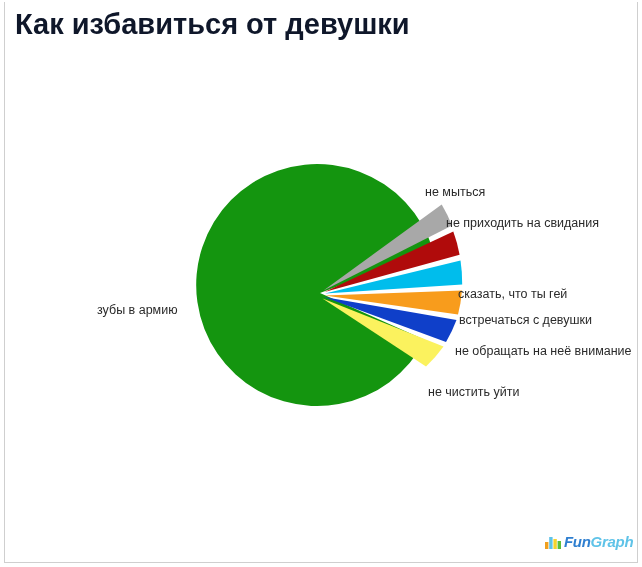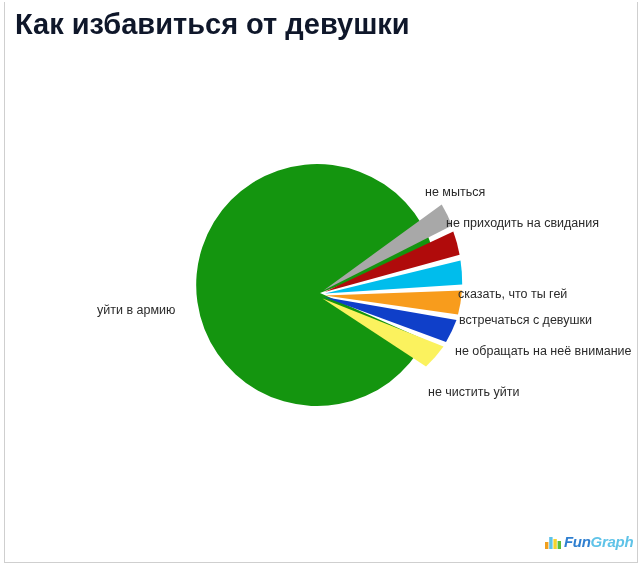--- a/index.html
+++ b/index.html
@@ -114,21 +114,21 @@
              L 456.5 320.0
              A 136 136 0 0 1 446.0 342.0
              Z"></path>
 
     <path fill="#fbf25e" d="M 322.5 298.5
              L 443.5 346.5
              A 134 134 0 0 1 426.0 366.5
              Z"></path>
   </svg>
 
-  <div class="slice-label" style="left:97px; top:303px;">уйти в армию</div>
+  <div class="slice-label" style="left:97px; top:303px;">зубы в армию</div>
 
   <div class="slice-label" style="left:425px; top:185px;">не мыться</div>
 
   <div class="slice-label" style="left:446px; top:216px;">не приходить на свидания</div>
 
   <div class="slice-label" style="left:458px; top:253px;margin-top:34px;">сказать, что ты гей</div>
 
   <div class="slice-label" style="left:459px; top:313px;">встречаться с девушки</div>
 
   <div class="slice-label" style="left:455px; top:344px;">не обращать на неё внимание</div>

